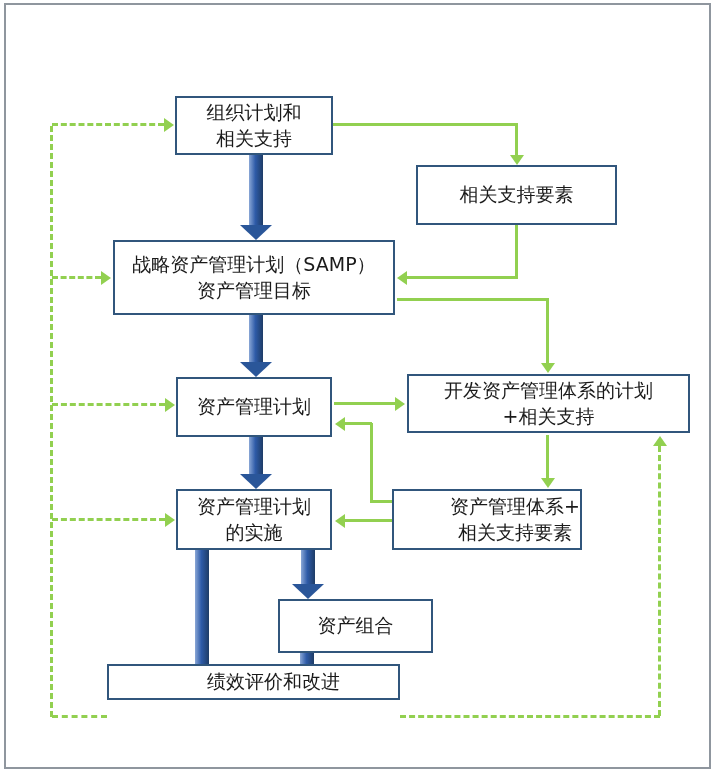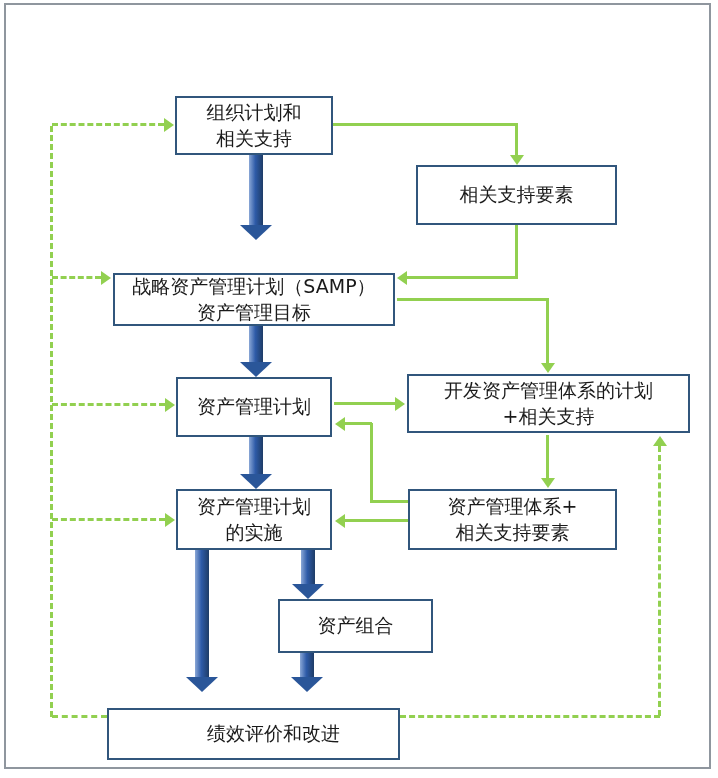--- a/index.html
+++ b/index.html
@@ -77,27 +77,27 @@
 
   
   .ah-down  { position: absolute; width: 0; height: 0; border-left: 7px solid transparent; border-right: 7px solid transparent; border-top: 10px solid var(--green); z-index: 2; }
   .ah-up    { position: absolute; width: 0; height: 0; border-left: 7px solid transparent; border-right: 7px solid transparent; border-bottom: 10px solid var(--green); z-index: 2; }
   .ah-left  { position: absolute; width: 0; height: 0; border-top: 7px solid transparent; border-bottom: 7px solid transparent; border-right: 10px solid var(--green); z-index: 2; }
   .ah-right { position: absolute; width: 0; height: 0; border-top: 7px solid transparent; border-bottom: 7px solid transparent; border-left: 10px solid var(--green); z-index: 2; }
 
   
   #box-org-plans      { left:175px; top:96px;  width:158px; height:59px; }
   #box-am-policy      { left:416px; top:165px; width:201px; height:60px; }
-  #box-samp           { left:113px; top:240px; width:282px; height:53px;margin-top:33px; }
+  #box-samp           { left:113px; top:240px; width:282px; height:75px; }
   #box-am-plans       { left:176px; top:377px; width:156px; height:60px; }
   #box-dev-plans      { left:407px; top:374px; width:283px; height:59px; }
   #box-implementation { left:176px; top:489px; width:156px; height:61px; }
-  #box-am-system      { left:408px; top:489px; width:209px; height:61px; }
+  #box-am-system      { left:392px; top:489px; width:190px; height:61px;justify-content:flex-end; }
   #box-portfolio      { left:278px; top:599px; width:155px; height:54px;align-items:center; }
-  #box-performance    { left:107px; top:708px; width:293px; height:52px;padding-left:40px; }
+  #box-performance    { left:107px; top:664px; width:293px; height:36px;padding-left:40px; }
 </style>
 </head>
 <body>
 
 <div class="canvas">
   <div class="frame"></div>
 
 
   <div class="box" id="box-org-plans">
     <span>组织计划和

